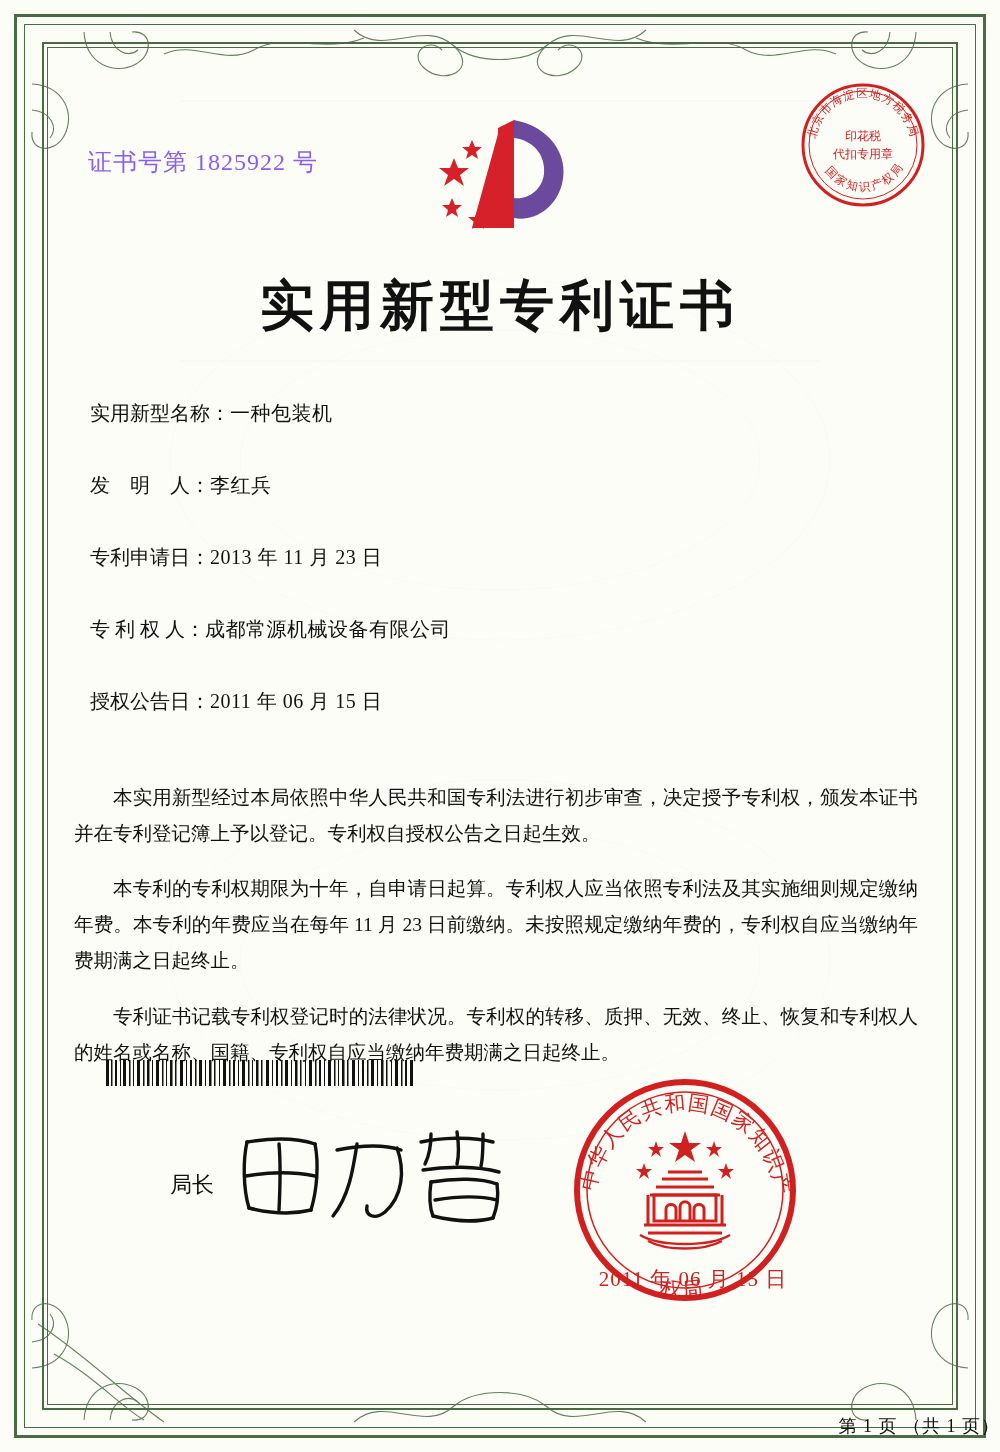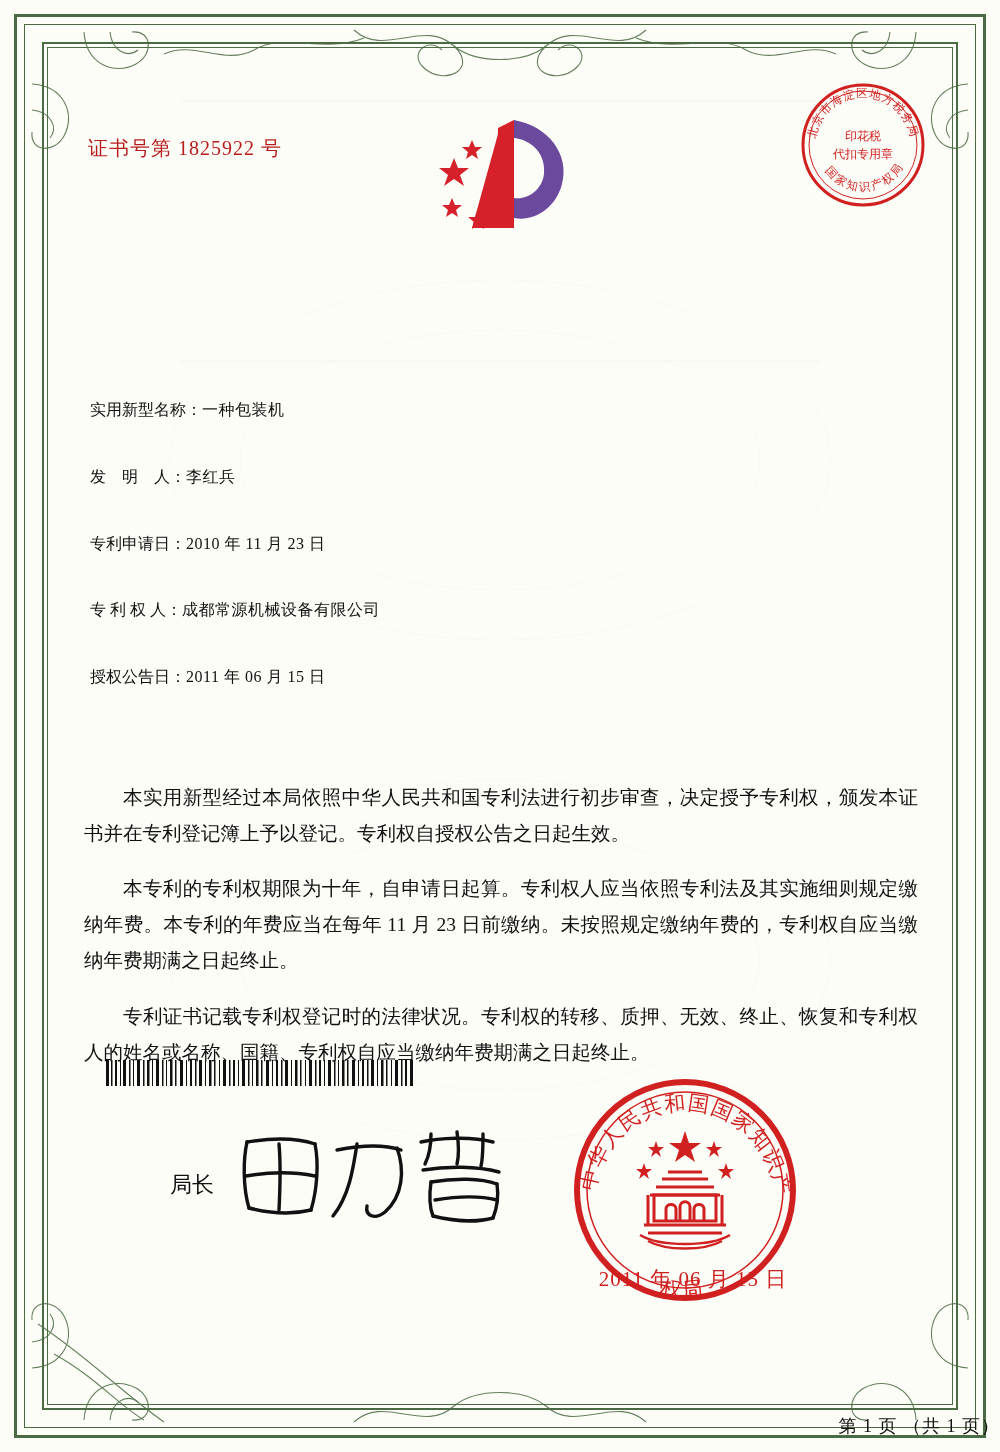--- a/index.html
+++ b/index.html
@@ -80,24 +80,24 @@
   .content {
     position: absolute;
     left: 60px;
     top: 60px;
     right: 60px;
     bottom: 60px;
   }
   .cert-no {
     position: absolute;
     left: 28px;
-    top: 75px;
-    font-size: 20px;
+    top: 86px;
+    font-size: 24px;
     letter-spacing: 1px;
-    color: #b91c1c;
+    color: #8b5cf6;
   }
   
   .logo {
     position: absolute;
     left: 50%;
     top: 52px;
     transform: translateX(-50%);
     width: 180px;
     height: 130px;
   }
@@ -126,36 +126,36 @@
     font-family: "DejaVu Serif", "Liberation Serif", serif;
   }
 
   .fields {
     position: absolute;
     left: 30px;
     right: 20px;
     top: 340px;
   }
   .field-row {
-    font-size: 16px;
+    font-size: 20px;
     color: #111;
     margin-bottom: 46px;
     line-height: 1.3;
     white-space: nowrap;
   }
   .field-label {
     letter-spacing: 0px;
   }
   .field-value {
     letter-spacing: 0.5px;
   }
 
   .paragraphs {
     position: absolute;
-    left: 24px;
+    left: 14px;
     right: 22px;
     top: 700px;
     font-size: 19.5px;
     line-height: 36px;
     color: #111;
     text-align: justify;
   }
   .para {
     text-indent: 2em;
     margin-bottom: 2px;
@@ -315,30 +315,31 @@
         </text>
         <path id="taxarc2" d="M 21 78 A 46 46 0 0 0 109 78" fill="none"></path>
         <text font-size="11.5" fill="#d12020" font-family="'DejaVu Serif',serif" letter-spacing="2">
           <textPath href="#taxarc2" startOffset="12%">国家知识产权局</textPath>
         </text>
         <text x="65" y="60" text-anchor="middle" font-size="12" fill="#d12020" font-family="'DejaVu Serif',serif">印花税</text>
         <text x="65" y="78" text-anchor="middle" font-size="12" fill="#d12020" font-family="'DejaVu Serif',serif">代扣专用章</text>
       </svg>
     </div>
 
+    <div class="main-title">实用新型专利证书</div>
 
     <div class="fields">
       <div class="field-row">
         <span class="field-label">实用新型名称：</span><span class="field-value">一种包装机</span>
       </div>
       <div class="field-row">
         <span class="field-label">发　明　人：</span><span class="field-value">李红兵</span>
       </div>
       <div class="field-row">
-        <span class="field-label">专利申请日：</span><span class="field-value">2010 年 11 月 23 日</span>
+        <span class="field-label">专利申请日：</span><span class="field-value">2013 年 11 月 23 日</span>
       </div>
       <div class="field-row">
         <span class="field-label">专 利 权 人：</span><span class="field-value">成都常源机械设备有限公司</span>
       </div>
       <div class="field-row">
         <span class="field-label">授权公告日：</span><span class="field-value">2011 年 06 月 15 日</span>
       </div>
     </div>
 
     <div class="paragraphs">

